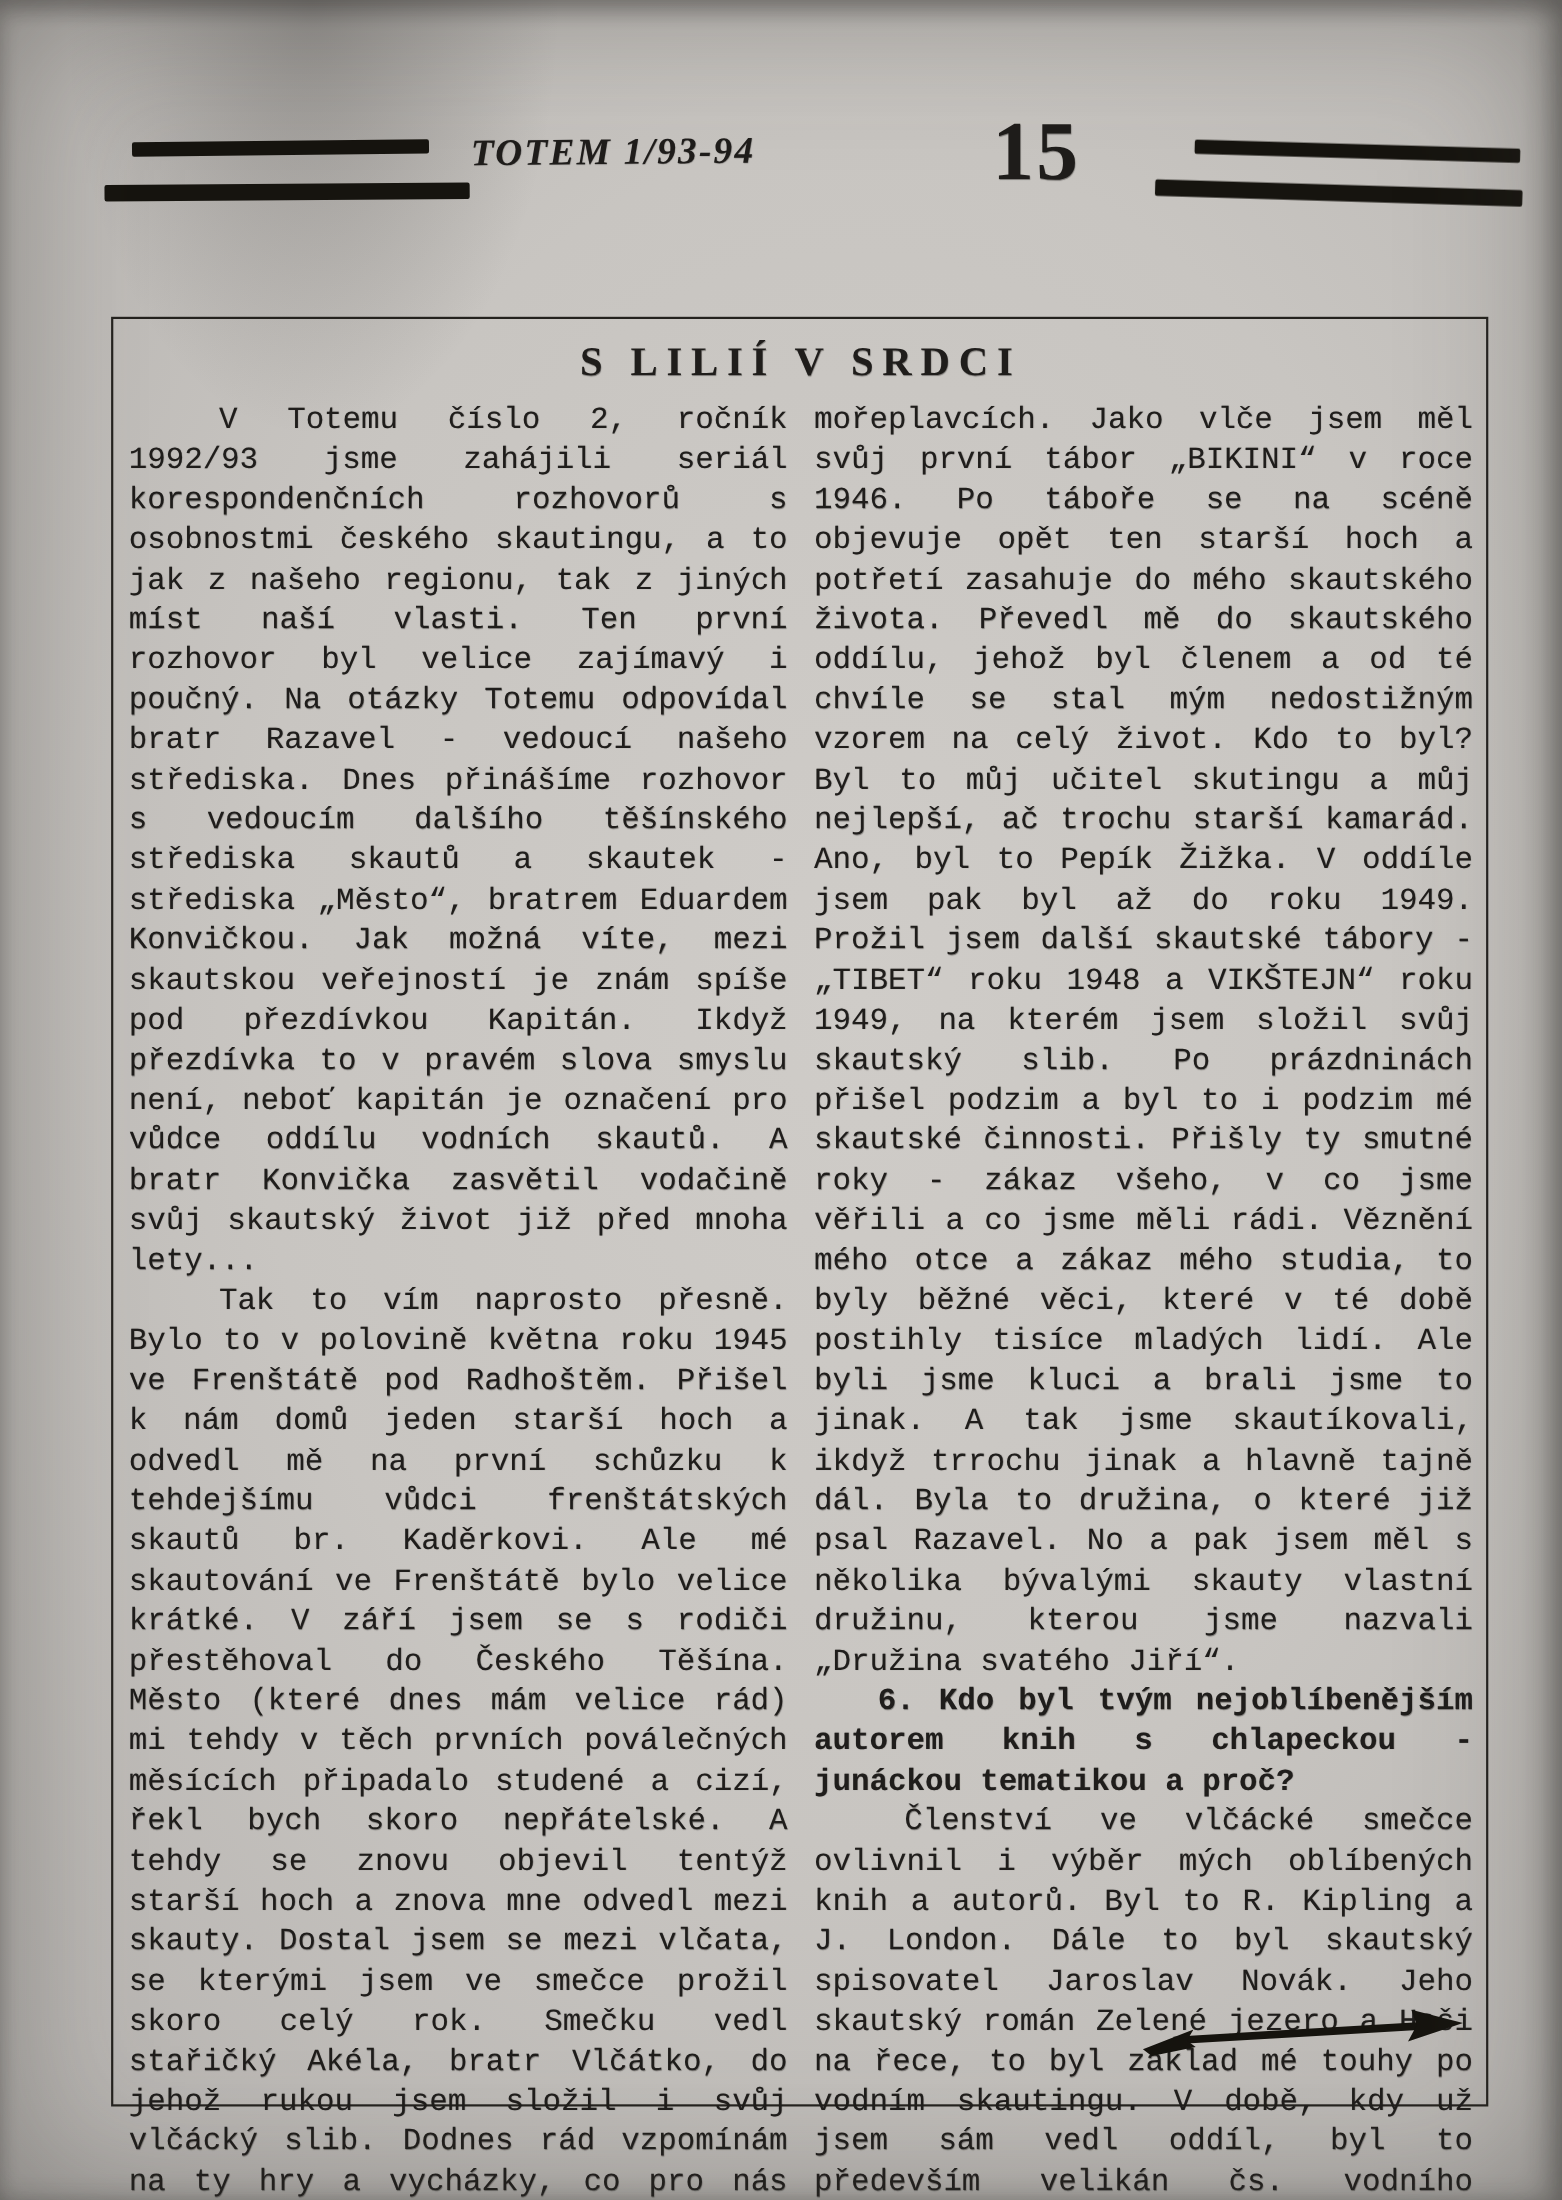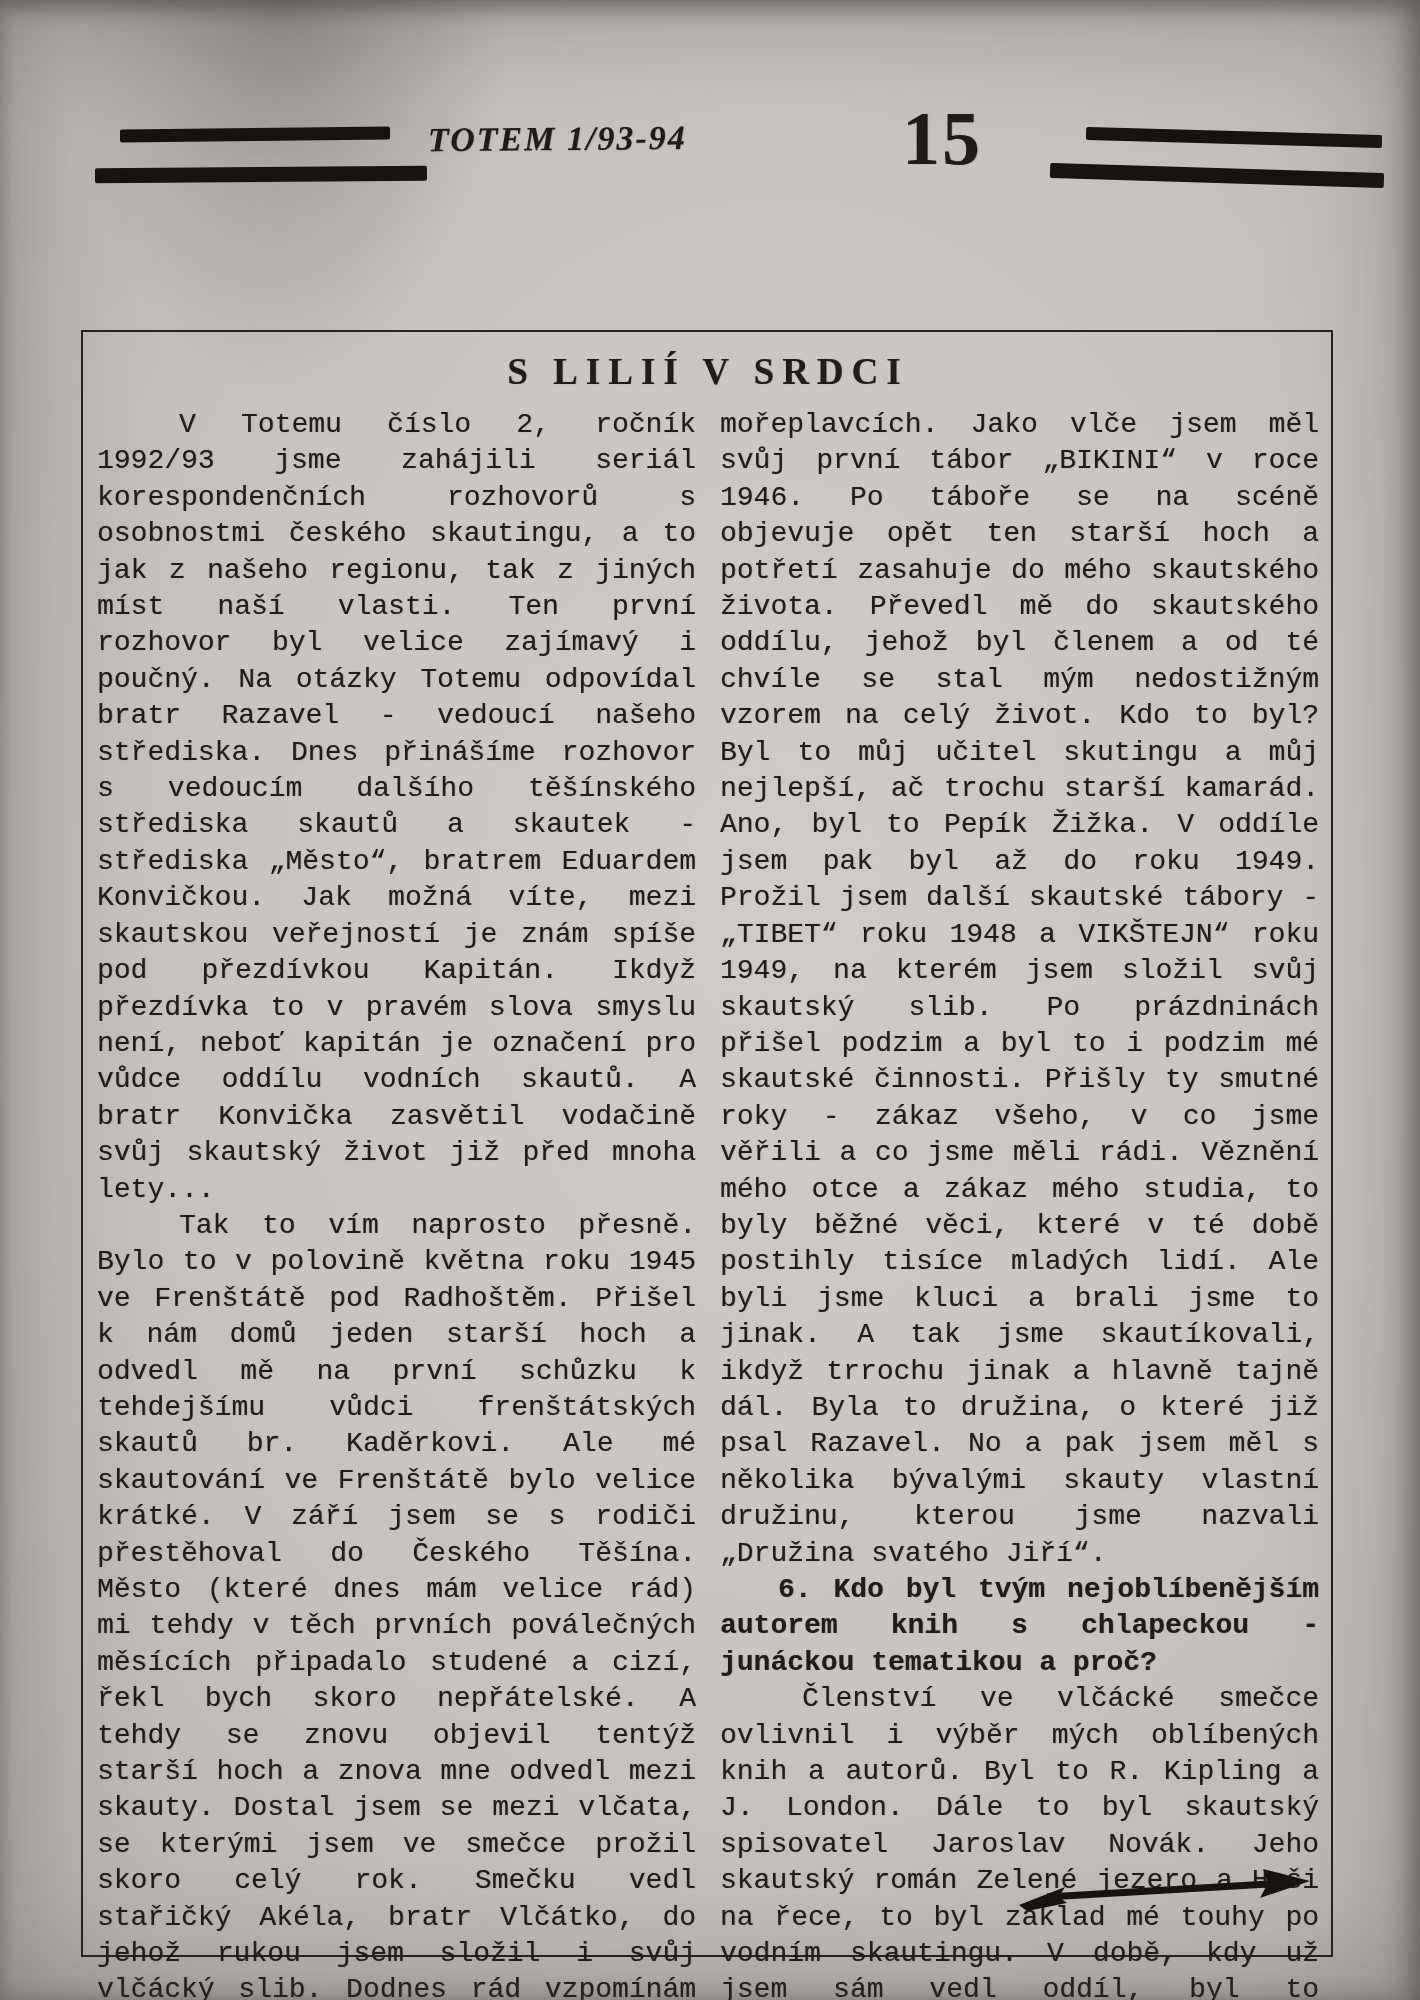--- a/index.html
+++ b/index.html
@@ -32,25 +32,24 @@
     font-size:34px;font-weight:bold;font-style:italic;letter-spacing:2px;
     transform:rotate(-.5deg);white-space:nowrap;
   }
   .page-number{
     position:absolute;left:902px;top:100px;
     font-size:76px;font-weight:bold;letter-spacing:2px;line-height:1;
   }
 
   
   .article-box{
-    position:absolute;left:81px;top:288px;width:1252px;height:1627px;
+    position:absolute;left:101px;top:288px;width:1252px;height:1627px;
     border:2.5px solid #24221e;
     box-sizing:border-box;
     padding:14px 12px 0 14px;
-    margin-top:42px;
   }
   .article-title{
     margin:4px 0 14px 0;text-align:center;
     font-size:37px;font-weight:bold;letter-spacing:8px;
   }
   .columns{display:flex;gap:24px;font-family:Liberation Mono, monospace;}
   .col{flex:1;text-align:justify;font-size:28px;line-height:36.4px;}
   .col p{margin:0;}
   p.indent{text-indent:82px;}
   p.q{font-weight:bold;text-indent:58px;}

